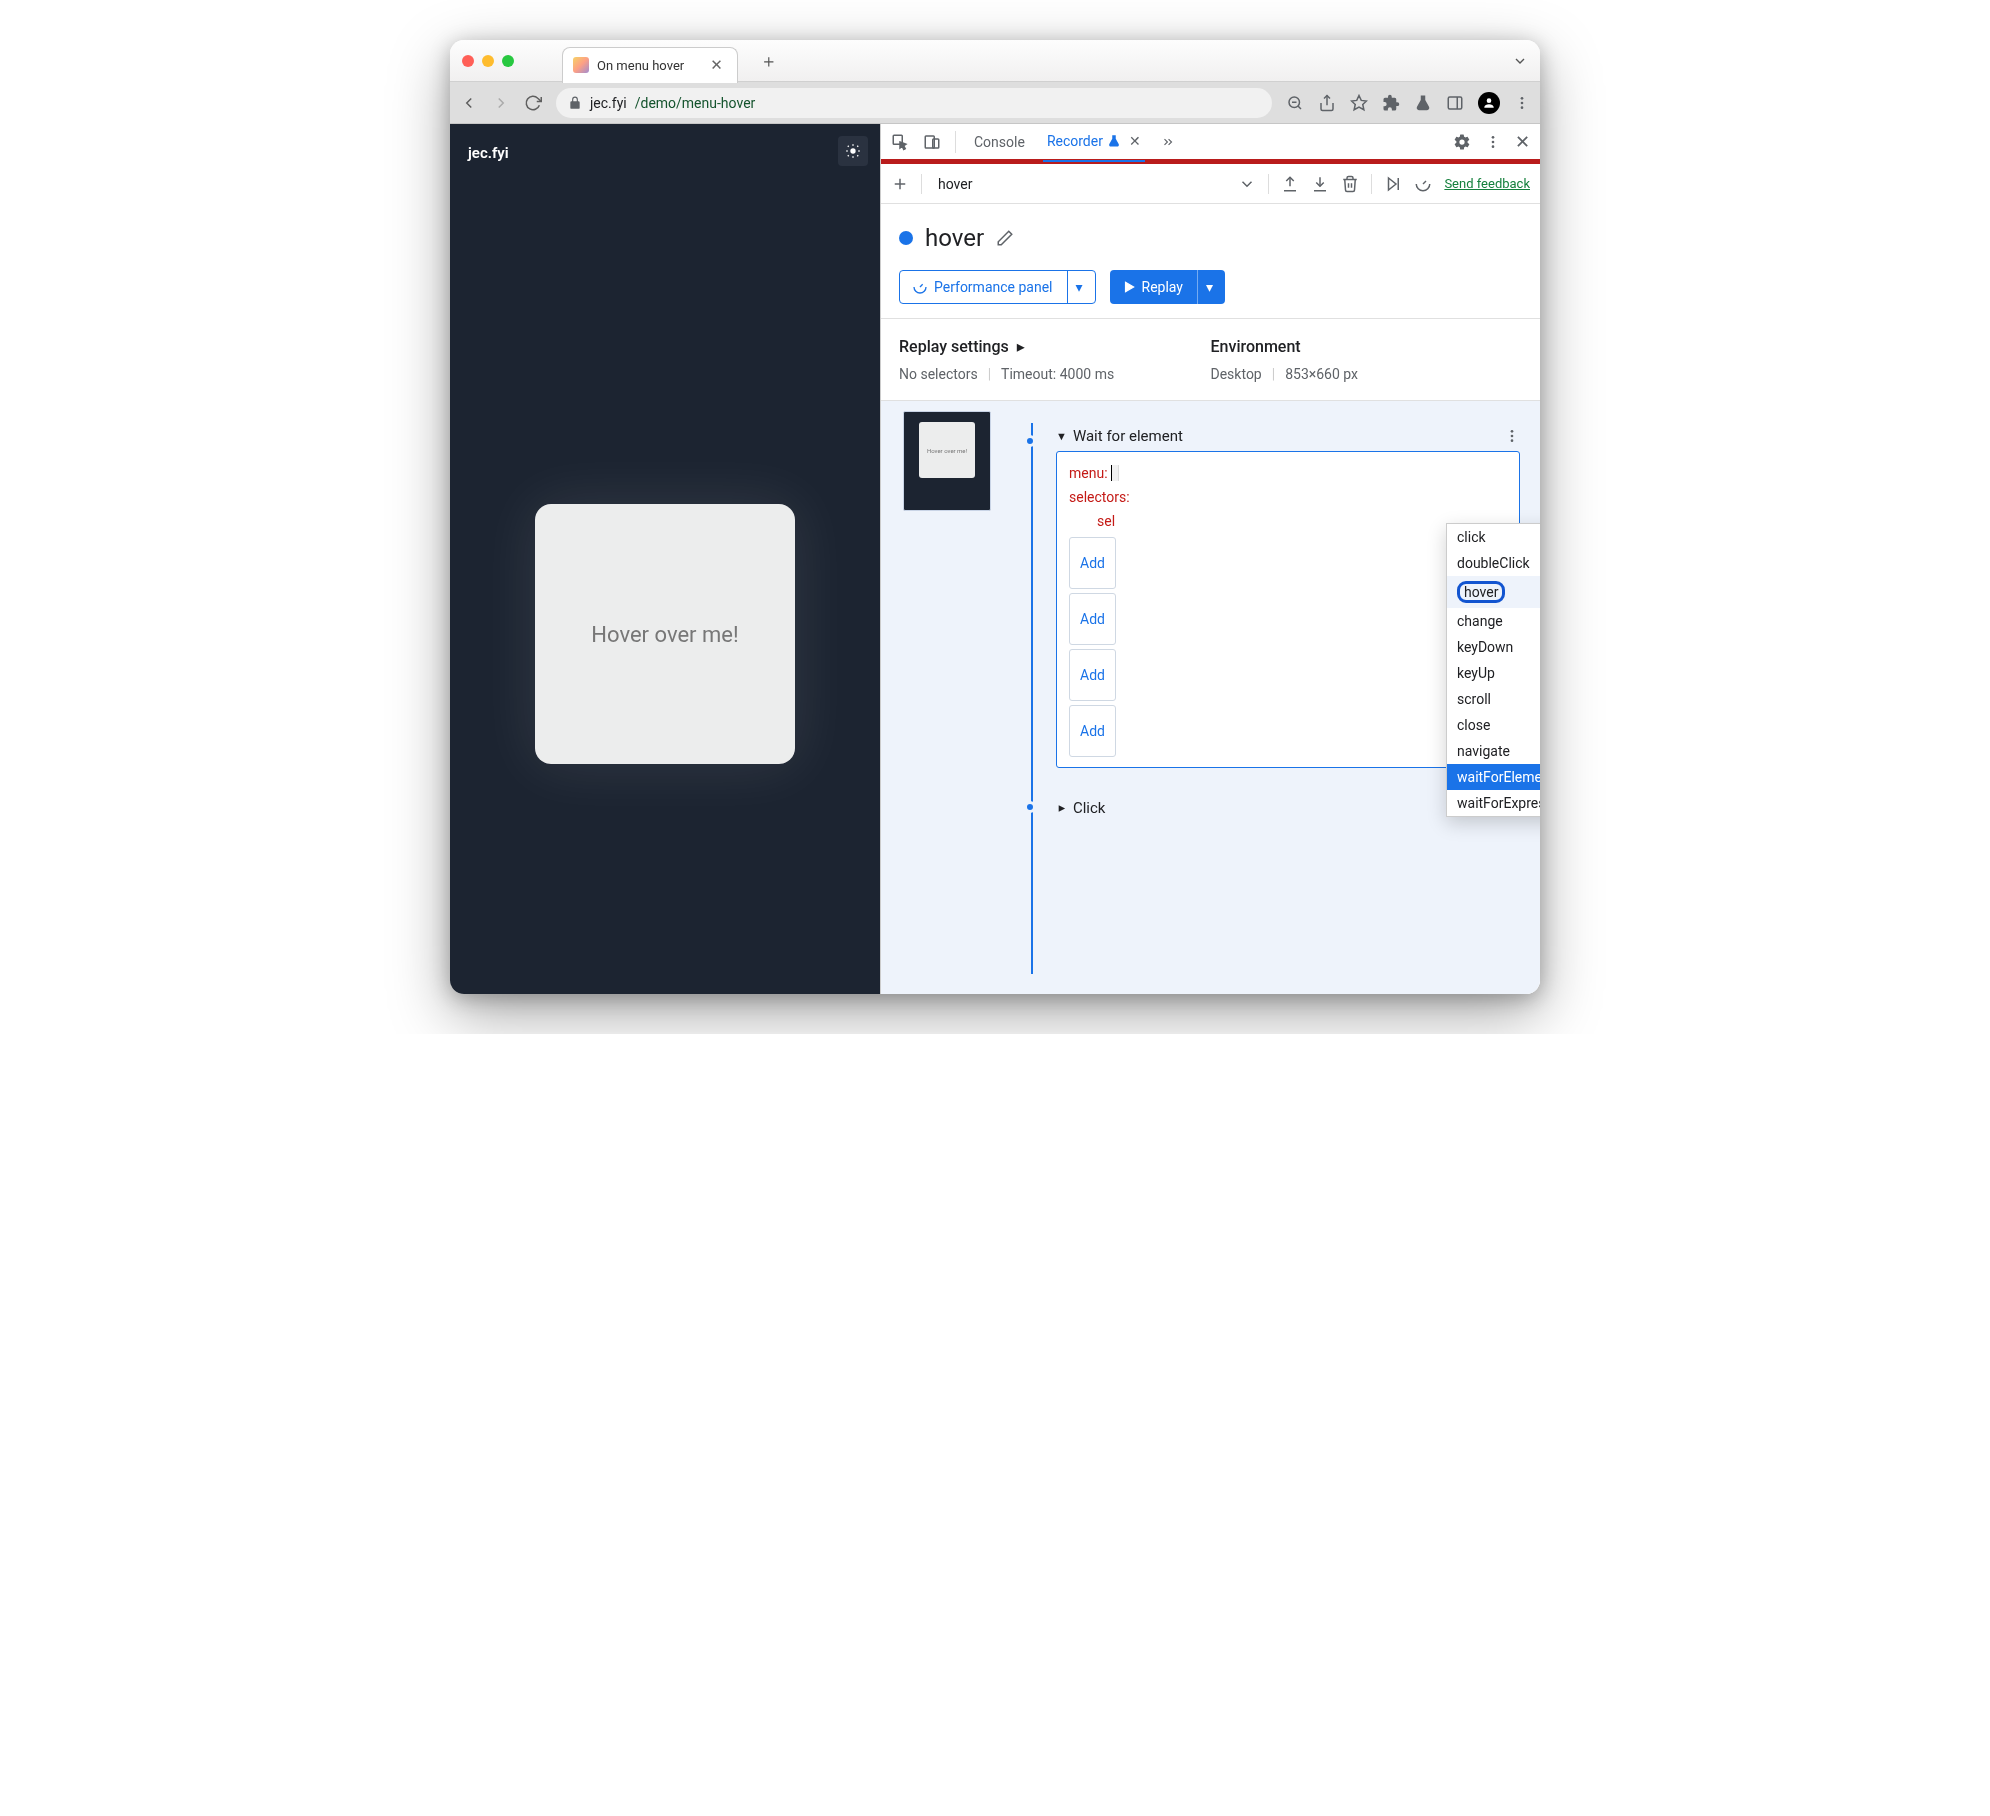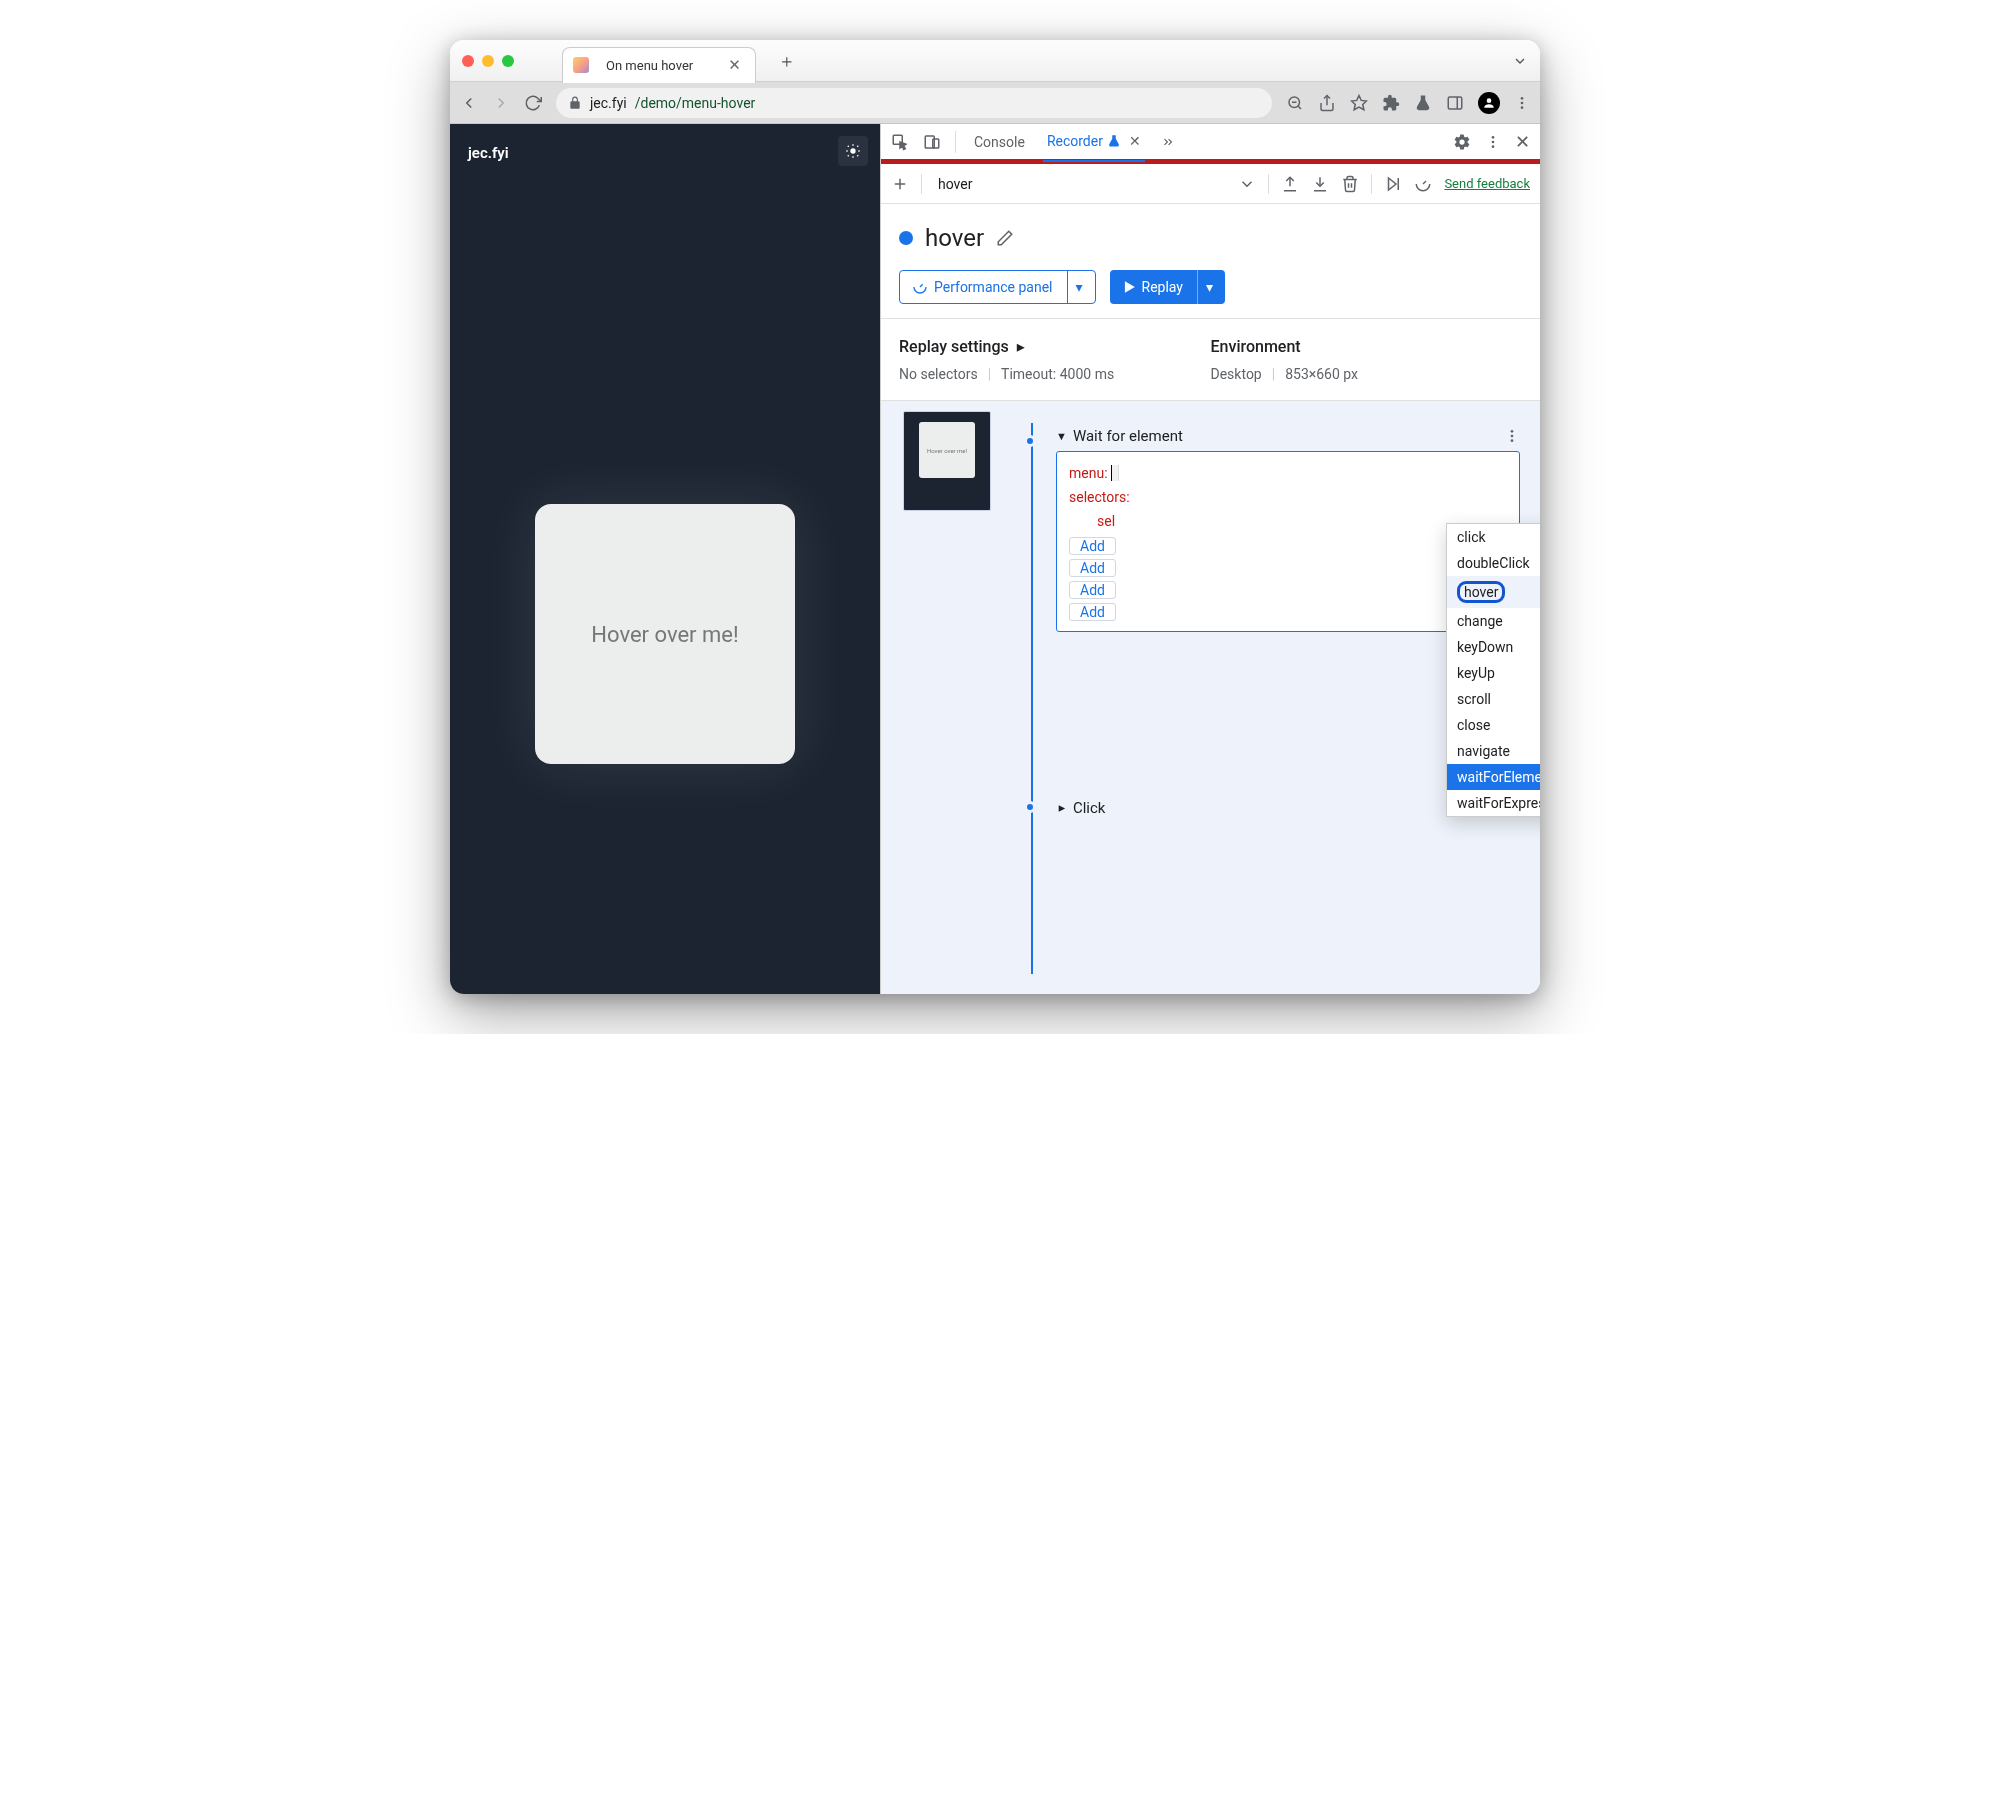--- a/index.html
+++ b/index.html
@@ -4,21 +4,21 @@
 <style>
 * { margin:0; padding:0; box-sizing:border-box; font-family:-apple-system,BlinkMacSystemFont,"Segoe UI",Roboto,sans-serif; }
 body { background:#fff; display:flex; align-items:flex-start; justify-content:center; padding:40px; }
 .window { width:1090px; background:#fff; border-radius:14px; box-shadow:0 20px 60px rgba(0,0,0,.35), 0 4px 20px rgba(0,0,0,.25); overflow:hidden; position:relative; }
 
 
 .titlebar { height:42px; background:linear-gradient(#fdfdfd,#f1f0f0); display:flex; align-items:center; padding:0 12px; gap:8px; border-bottom:1px solid #d0d0d0; }
 .traffic { display:flex; gap:8px; }
 .dot { width:12px; height:12px; border-radius:50%; }
 .dot.red{background:#ff5f57;} .dot.yellow{background:#febc2e;} .dot.green{background:#28c840;}
-.tab { margin-left:40px; background:#fff; border:1px solid #ccc; border-bottom:none; border-radius:8px 8px 0 0; padding:6px 14px 6px 10px; display:flex; align-items:center; gap:17px; font-size:13px; color:#333; height:36px; margin-top:8px; }
+.tab { margin-left:40px; background:#fff; border:1px solid #ccc; border-bottom:none; border-radius:8px 8px 0 0; padding:6px 14px 6px 10px; display:flex; align-items:center; gap:8px; font-size:13px; color:#333; height:36px; margin-top:8px; }
 .tab .fav{width:16px;height:16px;border-radius:3px;background:linear-gradient(135deg,#f6d365,#fda085,#a18cd1);}
 .tab-close{color:#666;font-size:15px;margin-left:18px;}
 .newtab{margin-left:14px;color:#555;font-size:18px;}
 .tabs-chevron{margin-left:auto;color:#555;}
 
 
 .urlbar { height:42px; background:#dedede; display:flex; align-items:center; padding:0 10px; gap:14px; border-bottom:1px solid #c6c6c6;}
 .nav-ico{width:18px;color:#5f5f5f;display:flex;align-items:center;justify-content:center;}
 .nav-ico.disabled{opacity:.4;}
 .omni { flex:1; background:#f1f1f1; border-radius:20px; height:30px; display:flex; align-items:center; padding:0 12px; gap:8px; font-size:14px; color:#202124;}
@@ -77,21 +77,21 @@
 
 .step-card{position:absolute;left:175px;right:20px;}
 .step-head{display:flex;align-items:center;gap:6px;font-size:15px;color:#202124;padding:6px 0;}
 .step-head .tri{font-size:11px;}
 .step-head .menu{margin-left:auto;color:#5f6368;}
 
 .code-box{border:1px solid#1a73e8;background:#fff;border-radius:3px;padding:10px 12px;font-family:Menlo,Consolas,monospace;font-size:14px;line-height:1.7;}
 .code-box .key{color:#c41a16;}
 .code-box .cursor{border-left:1px solid#000;border-right:1px solid#ddd;padding:0 1px;background:#f2f2f2;}
 .add-row{display:flex;gap:6px;margin-top:4px;}
-.add-btn{border:1px solid#cfd8e3;background:#fff;color:#1a73e8;font-size:14px;padding:0 10px;border-radius:3px;}
+.add-btn{border:1px solid#cfd8e3;background:#fff;color:#1a73e8;font-size:14px;padding:17px 10px;border-radius:3px;}
 
 .step2{top:392px;}
 .step2 .step-head .tri{transform:rotate(-90deg);display:inline-block;}
 
 .dropdown{position:absolute;left:390px;top:102px;width:222px;background:#fff;border:1px solid#ccc;box-shadow:0 6px 18px rgba(0,0,0,.18);font-family:Menlo,Consolas,monospace;font-size:14px;z-index:10;}
 .dropdown .opt{padding:5px 10px;color:#202124;}
 .dropdown .opt.hl{background:#eef3fb;}
 .dropdown .opt.sel{background:#1a73e8;color:#fff;}
 .ring{display:inline-block;border:3px solid#1355d0;border-radius:9px;padding:0 4px;}
 

